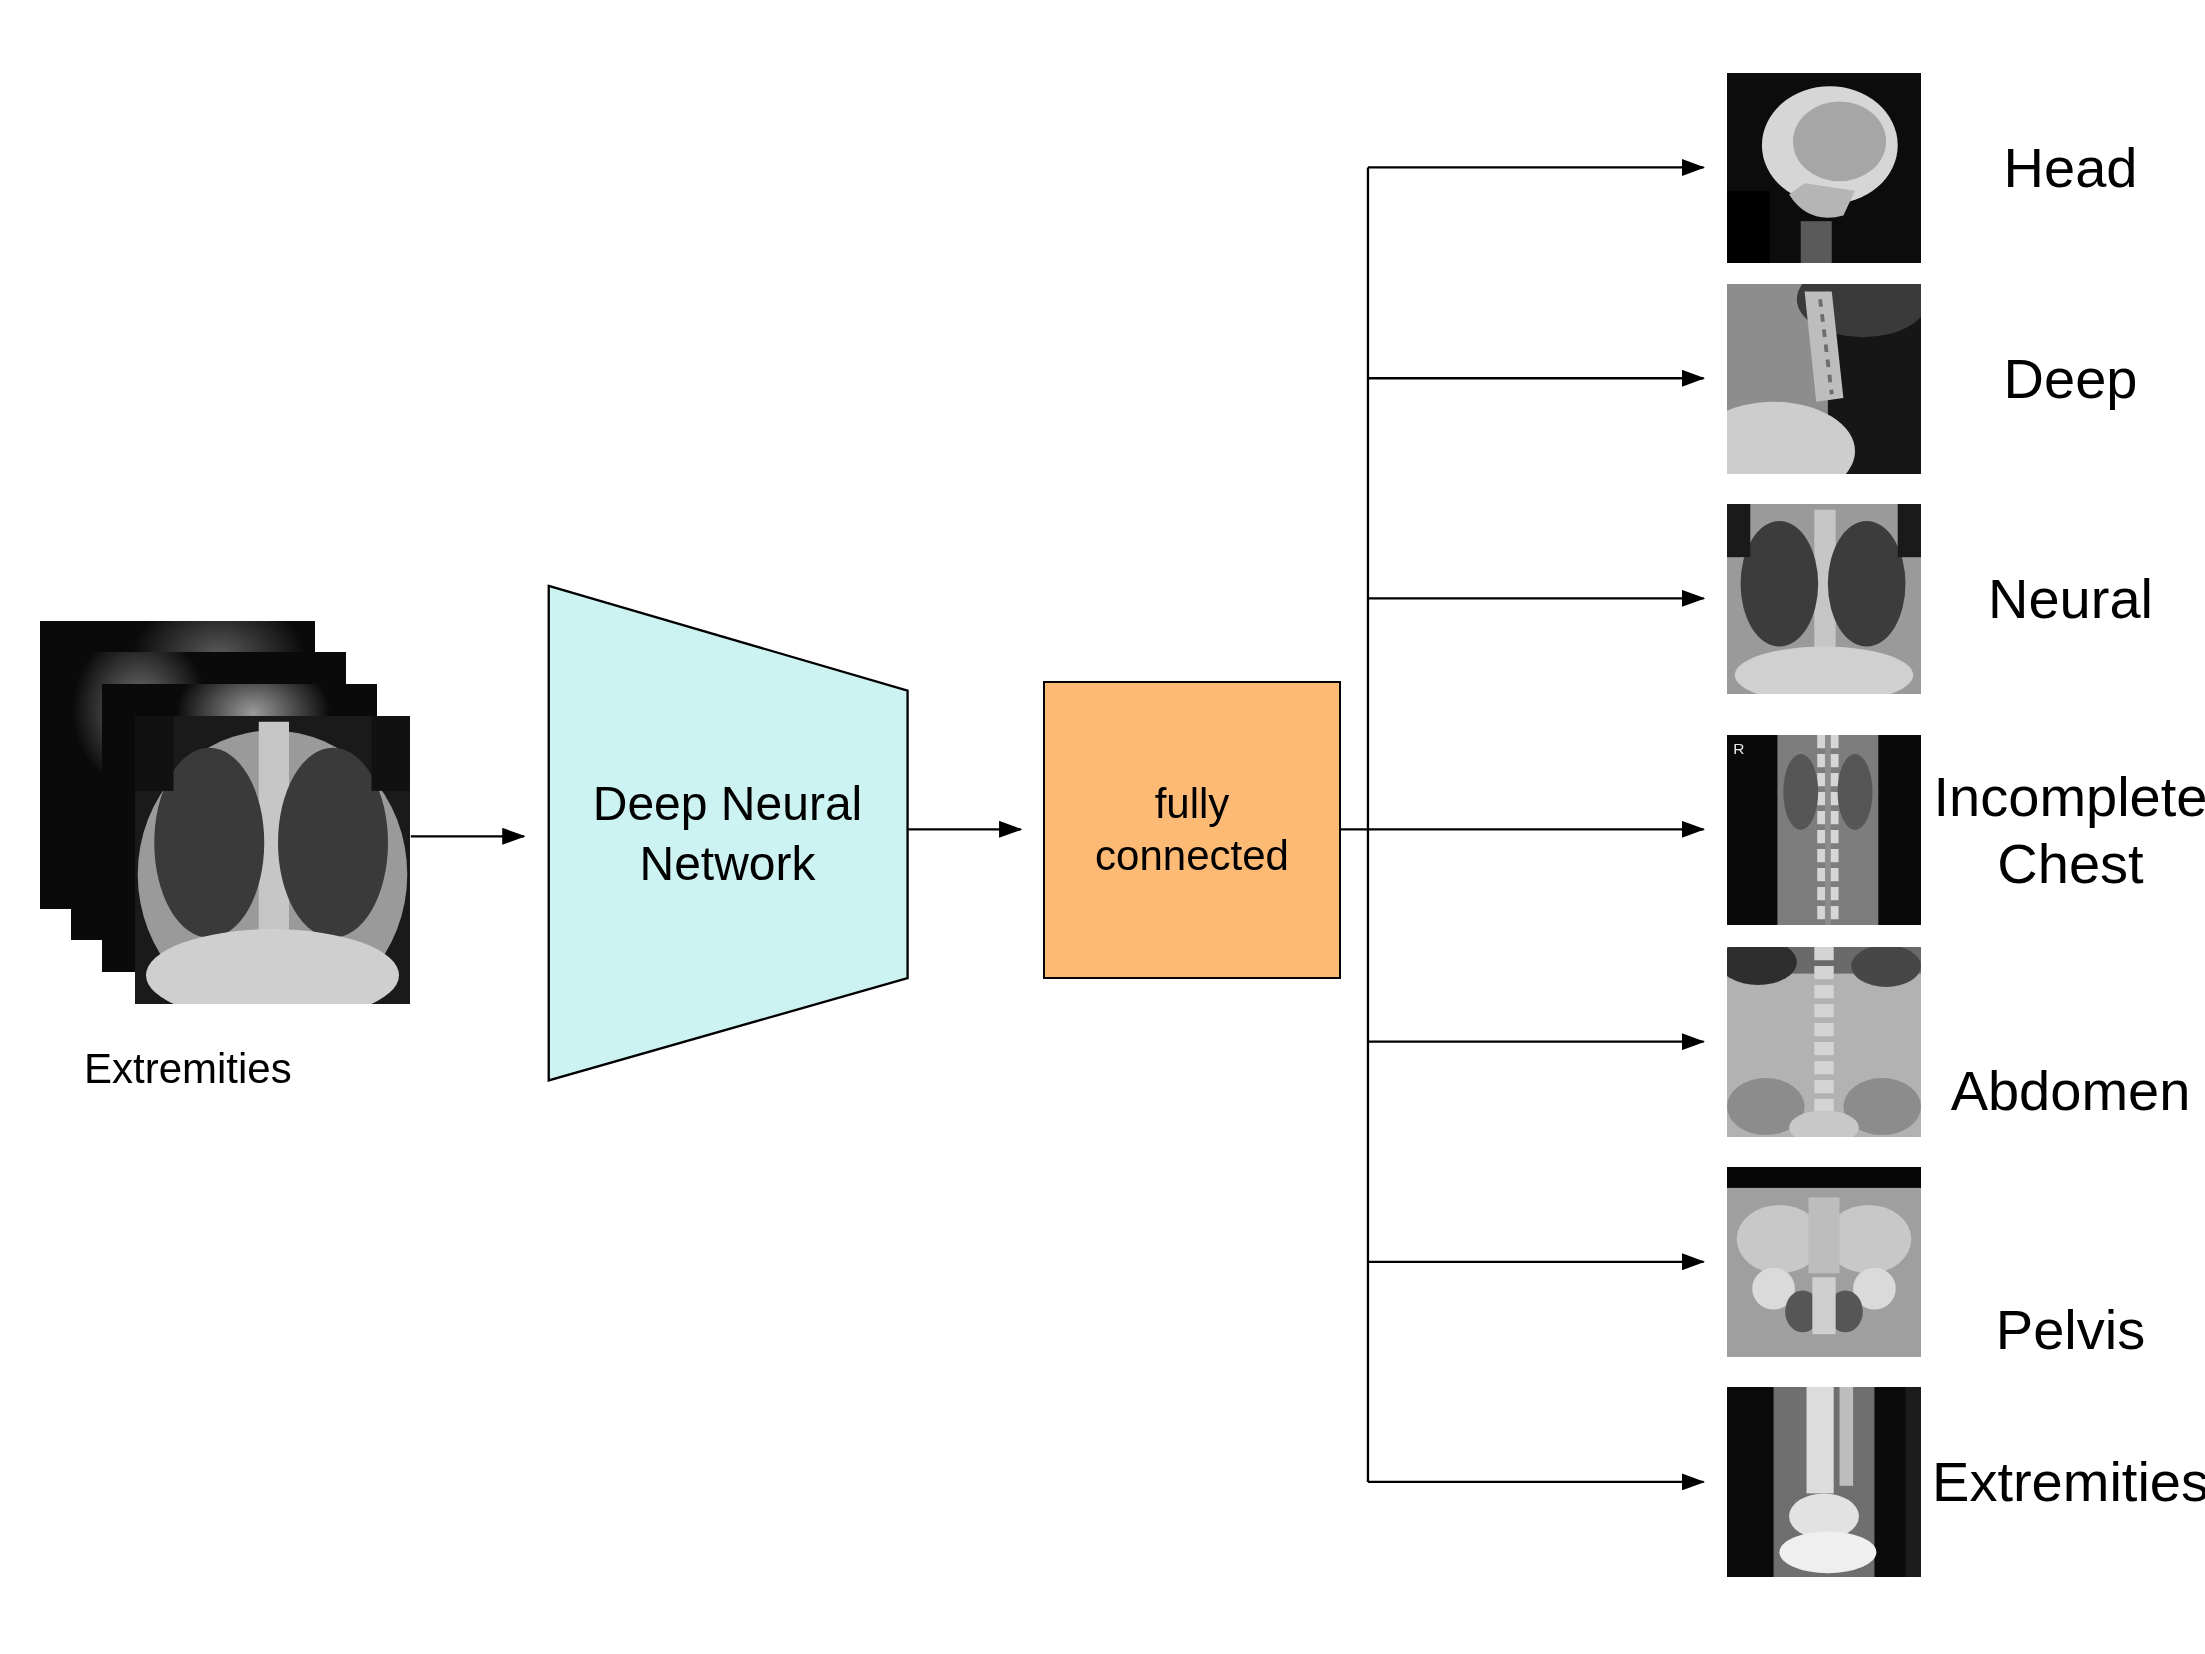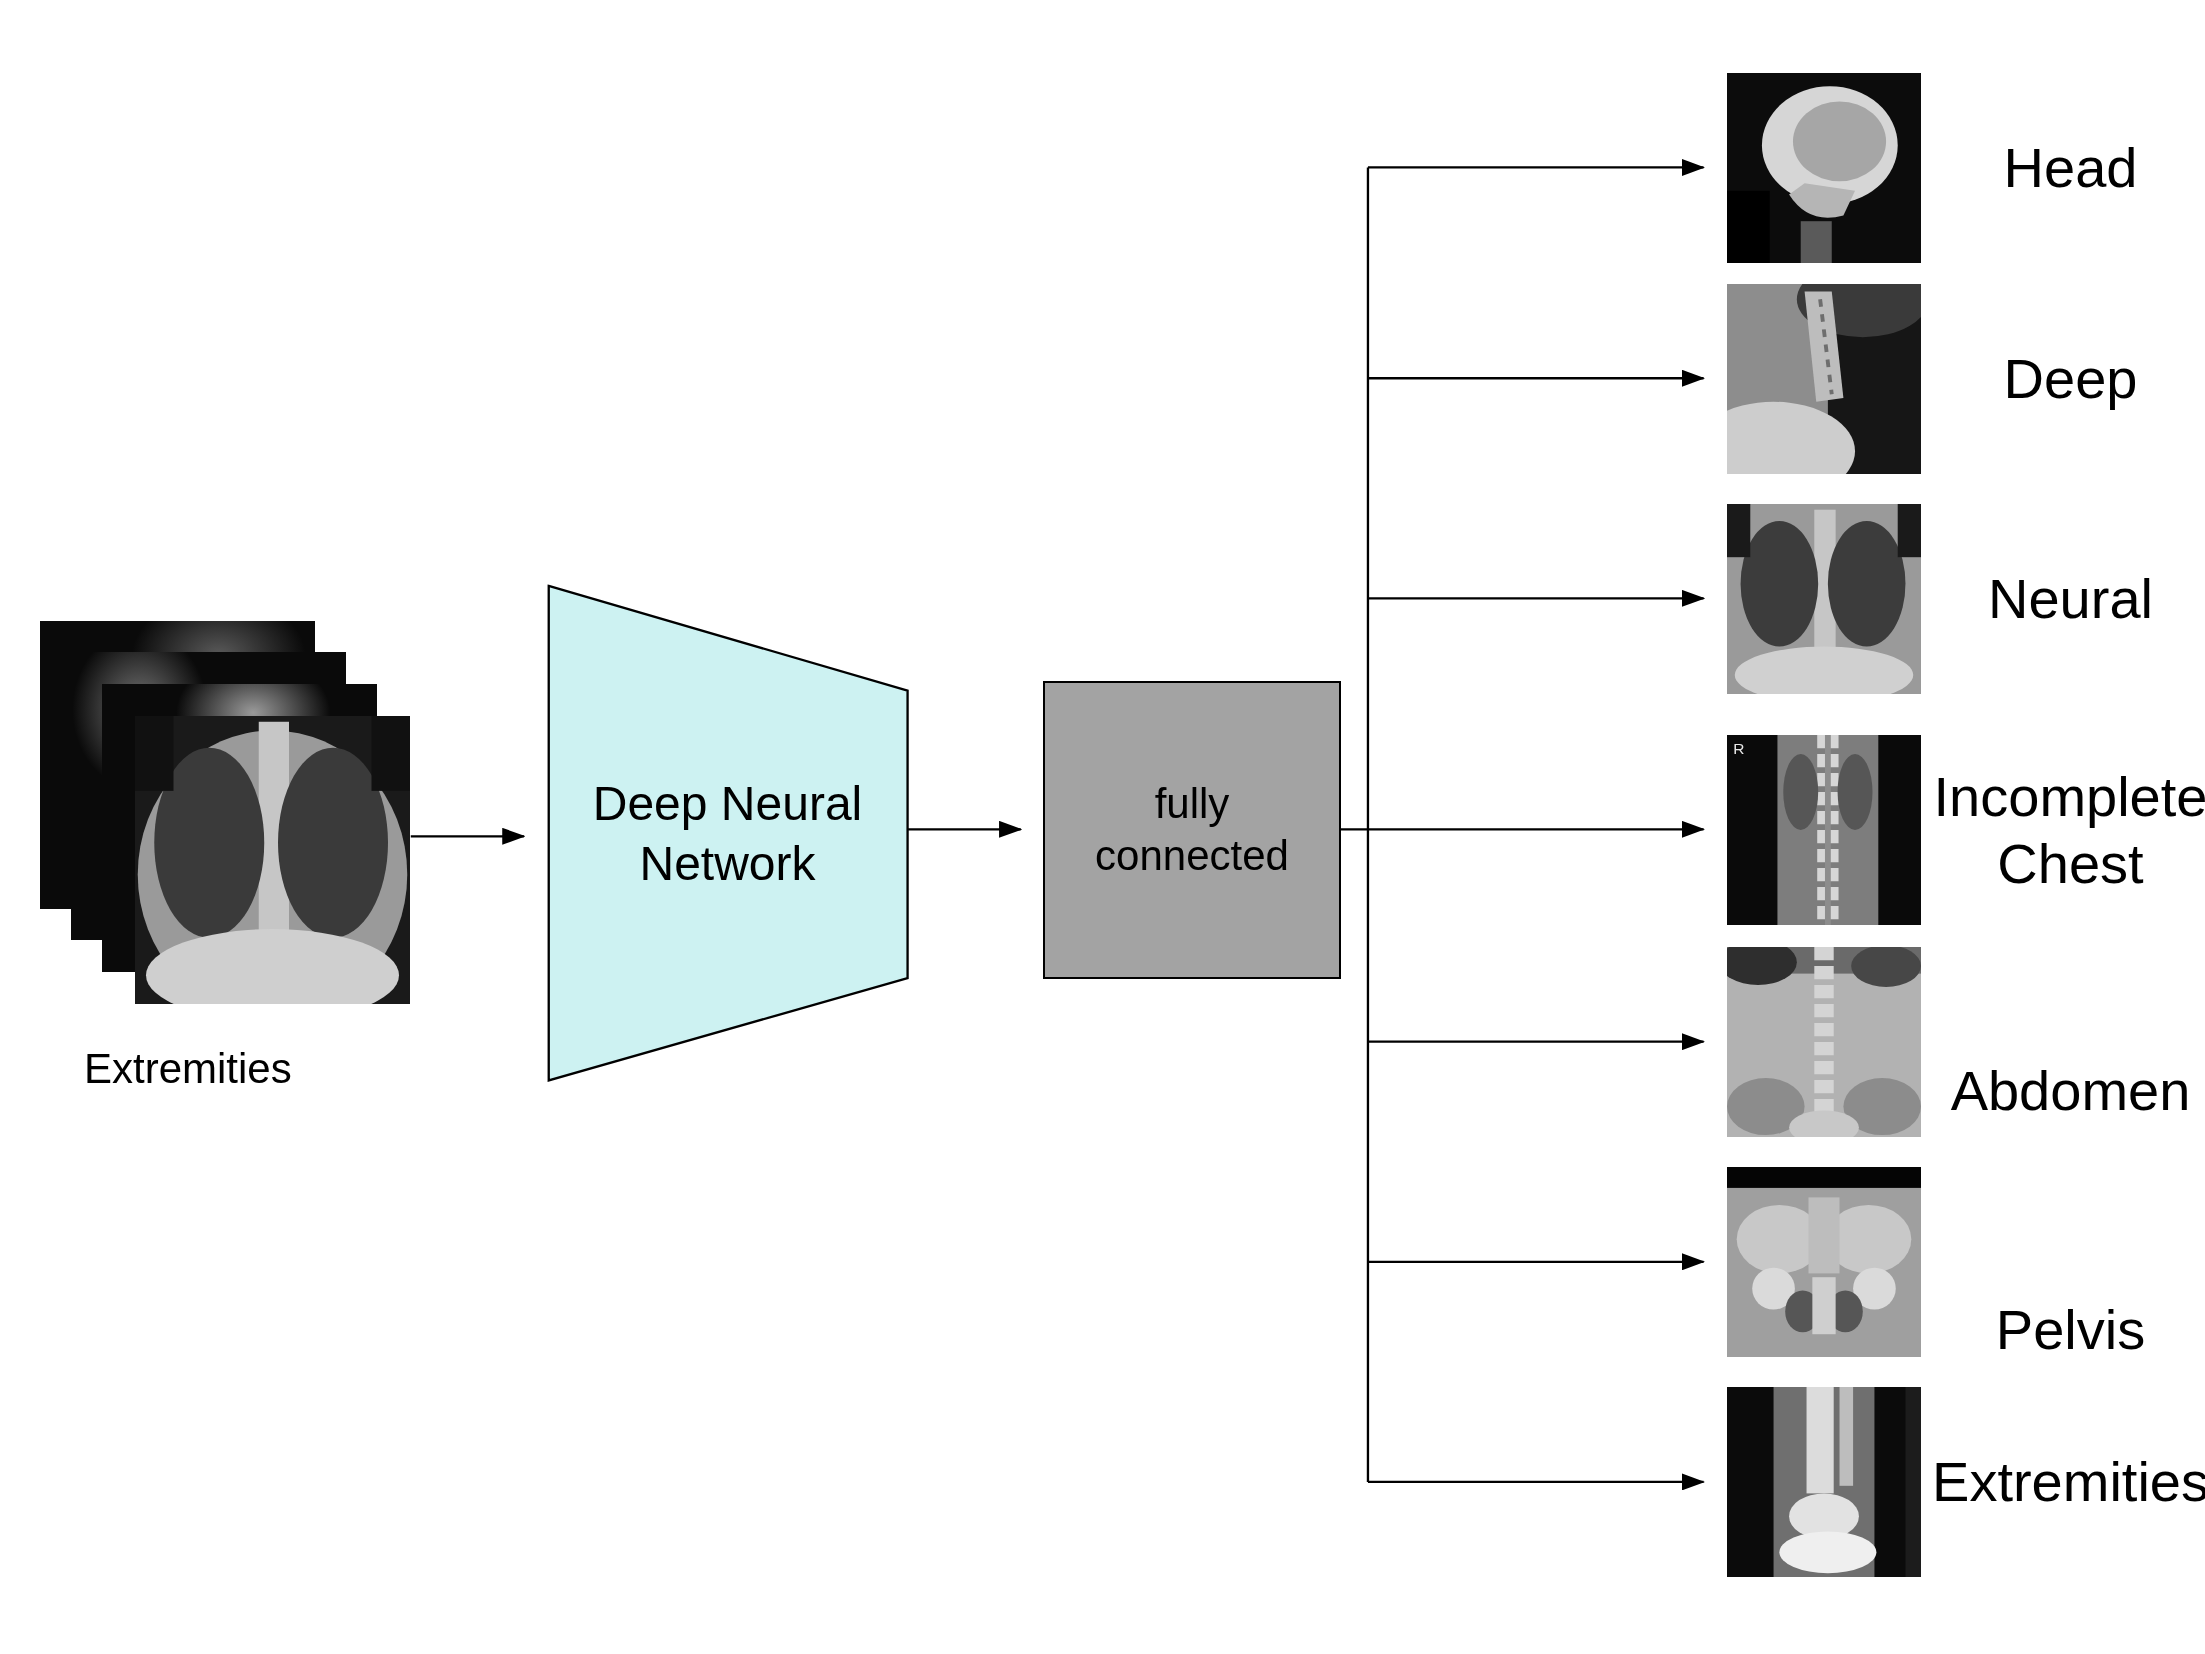--- a/index.html
+++ b/index.html
@@ -143,21 +143,21 @@
       <rect x="86" y="0" width="14" height="26" fill="#111"></rect>
     </svg>
   </div>
 </div>
 <div class="input-label">Extremities</div>
 
 <div class="node-text dnn-text">
   <span>Deep Neural Network</span>
 </div>
 
-<div class="fc-box" style="background-color: #a3a3a3;">
+<div class="fc-box" style="background-color: #fdba74;">
   <div class="inner">fully connected</div>
 </div>
 
 <div class="thumb" style="top:73px">
   <svg viewBox="0 0 100 100" preserveAspectRatio="none">
     <rect width="100" height="100" fill="#0c0c0c"></rect>
     <ellipse cx="53" cy="38" rx="35" ry="31" fill="#d6d6d6"></ellipse>
     <ellipse cx="58" cy="36" rx="24" ry="21" fill="#a6a6a6"></ellipse>
     <path d="M32 64 Q42 80 60 75 L66 62 L40 58 Z" fill="#b5b5b5"></path>
     <rect x="0" y="62" width="22" height="38" fill="#000"></rect>

